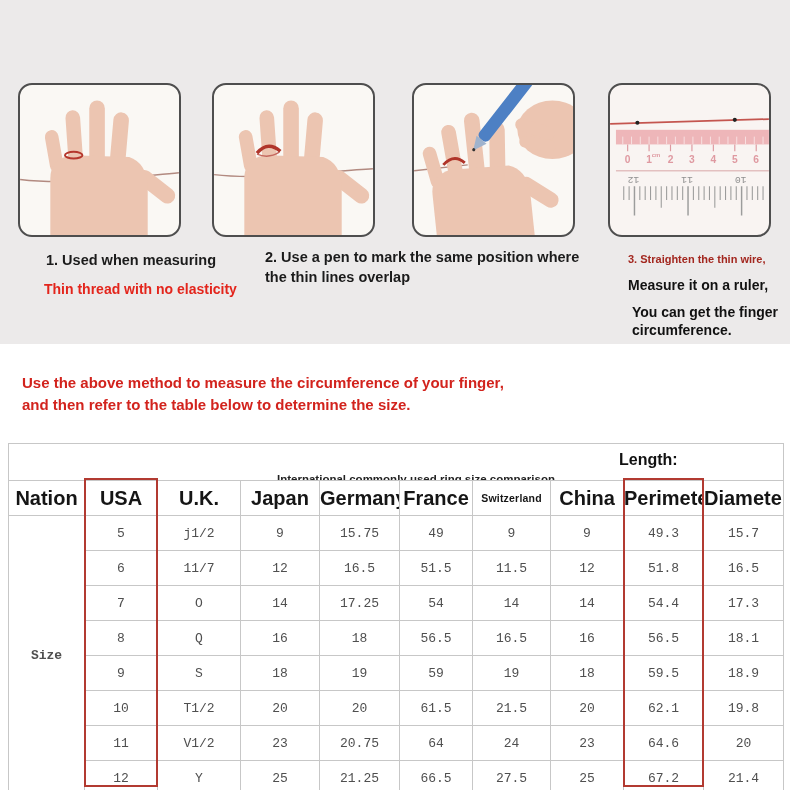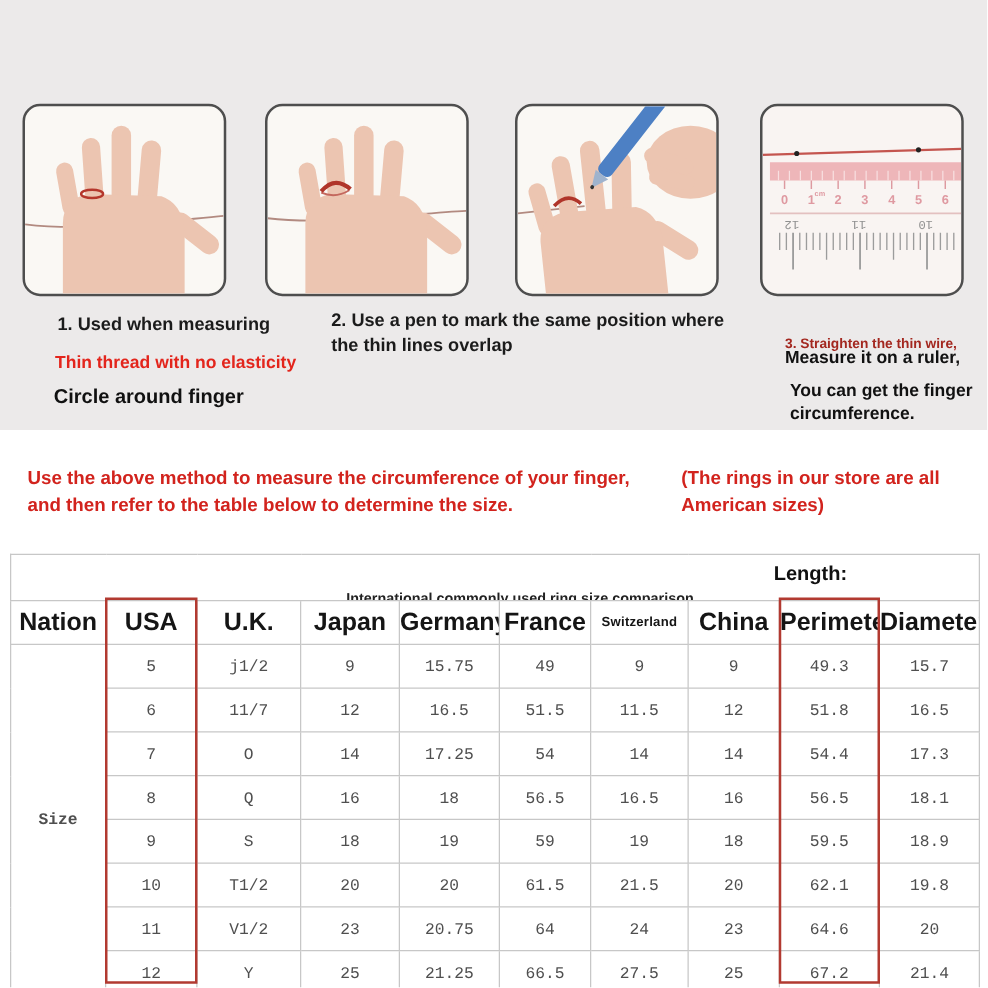--- a/index.html
+++ b/index.html
@@ -14,21 +14,21 @@
   .panel { position:absolute; top:83px; width:163px; height:154px; box-sizing:border-box;
            border:2px solid #4e4e4e; border-radius:14px; background:#faf8f4; overflow:hidden; }
   .panel svg { width:100%; height:100%; display:block; }
   .p1 { left:18px; } .p2 { left:212px; } .p3 { left:412px; } .p4 { left:608px; background:#f9f4f2; }
 
   .cap { position:absolute; font-weight:700; color:#1b1b1b; }
   .cap1a { left:46px;  top:252px; font-size:14.5px; }
   .cap1b { left:44px;  top:281px; font-size:14px;  color:#e3251c; }
   .cap1c { left:43px;  top:309px; font-size:16px;  color:#111; }
   .cap2  { left:265px; top:248px; width:330px; font-size:14.5px; line-height:1.35; }
-  .cap3a { left:628px; top:253px; font-size:11px; color:#a3271f;margin-top:16px; }
+  .cap3a { left:628px; top:253px; font-size:11px; color:#a3271f; }
   .cap3b { left:628px; top:277px; font-size:14px; color:#111; }
   .cap3c { left:632px; top:304px; width:152px; font-size:14px; color:#111; line-height:1.25; }
 
   
   .note-left  { position:absolute; left:22px;  top:372px; width:512px; font-size:15px; font-weight:700;
                 color:#d2231d; line-height:1.45; }
   .note-right { position:absolute; left:545px; top:372px; width:232px; font-size:15px; font-weight:700;
                 color:#d2231d; line-height:1.45; }
 
   
@@ -133,29 +133,27 @@
         <g stroke="#9c9c9c" stroke-width="1.1">
           <path d="M25,104V134 M80,104V134 M135,104V134" stroke-width="1.5"></path>
           <path d="M52.5,104V126 M107.5,104V126"></path>
           <path d="M14,104V118 M19.5,104V118 M30.5,104V118 M36,104V118 M41.5,104V118 M47,104V118 M58,104V118 M63.5,104V118 M69,104V118 M74.5,104V118 M85.5,104V118 M91,104V118 M96.5,104V118 M102,104V118 M113,104V118 M118.5,104V118 M124,104V118 M129.5,104V118 M140.5,104V118 M146,104V118 M151.5,104V118 M157,104V118"></path>
         </g>
       </svg>
     </div>
 
     <div class="cap cap1a">1. Used when measuring</div>
     <div class="cap cap1b">Thin thread with no elasticity</div>
-    <div class="cap cap1c">Circle around finger</div>
     <div class="cap cap2">2. Use a pen to mark the same position where the thin lines overlap</div>
     <div class="cap cap3a">3. Straighten the thin wire,</div>
     <div class="cap cap3b">Measure it on a ruler,</div>
     <div class="cap cap3c">You can get the finger circumference.</div>
   </section>
 
   <div class="note-left">Use the above method to measure the circumference of your finger, and then refer to the table below to determine the size.</div>
-  <div class="note-right">(The rings in our store are all American sizes)</div>
 
   <table class="size-table">
     <colgroup>
       <col style="width:76px">
         <col style="width:73px">
         <col style="width:83px">
         <col style="width:79px">
       <col style="width:80px">
         <col style="width:73px">
         <col style="width:78px">

